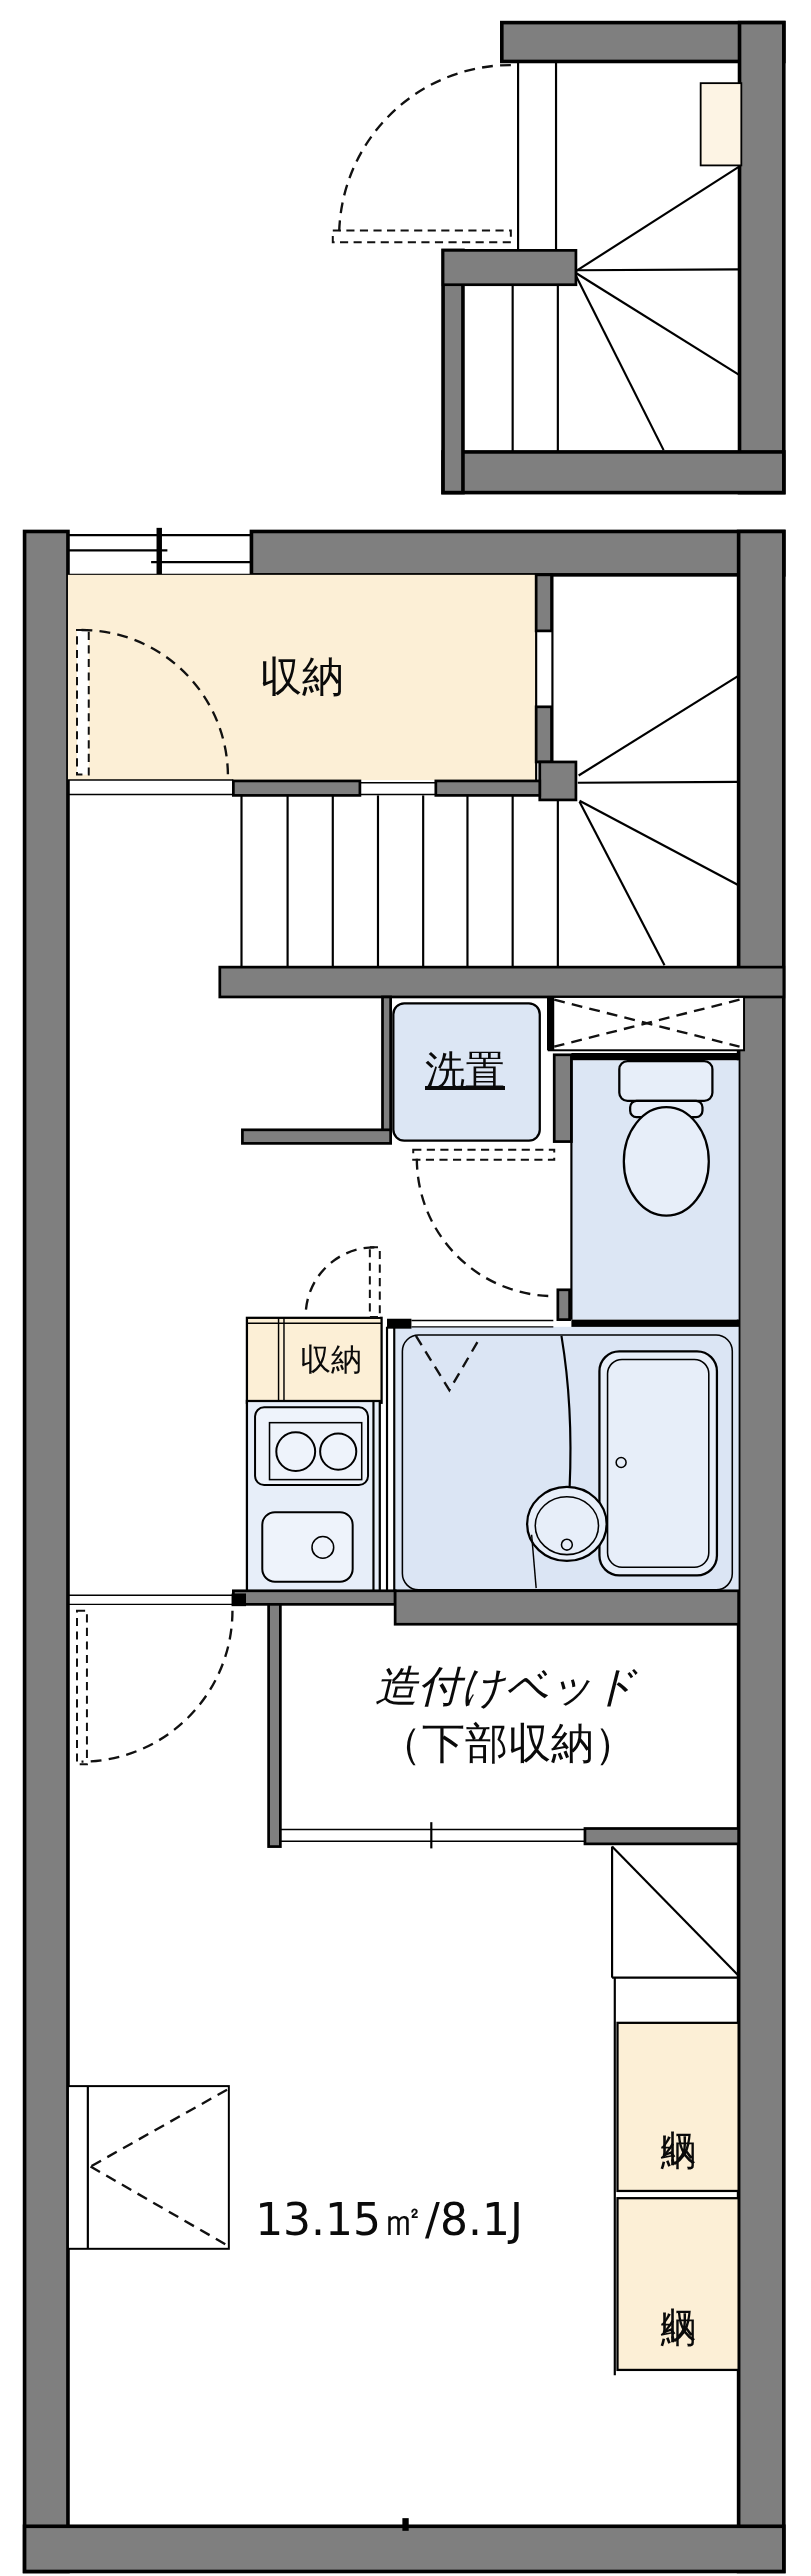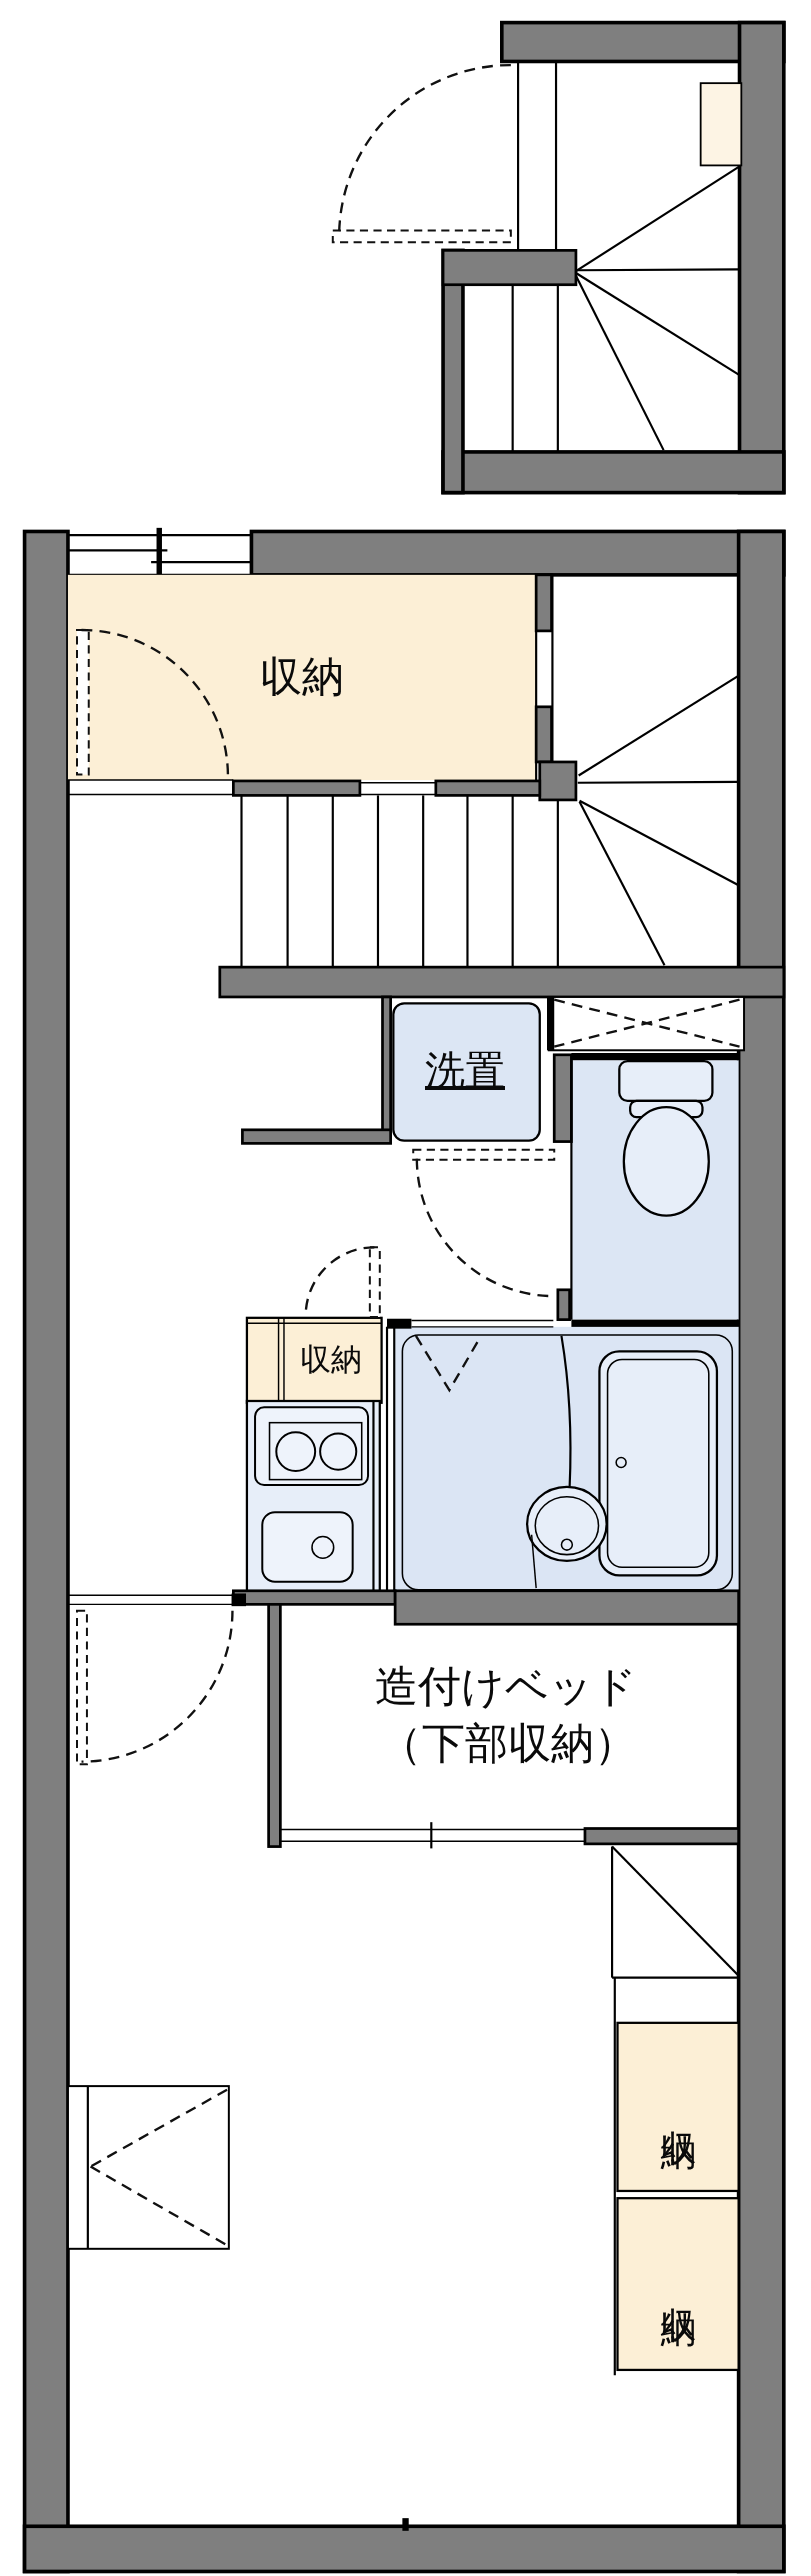--- a/index.html
+++ b/index.html
@@ -244,18 +244,19 @@
       <rect class="cream-box" x="683" y="2238" width="134" height="186"></rect>
       <rect class="cream-box" x="683" y="2432" width="134" height="190"></rect>
     </g>
     <rect class="blackfill" x="445" y="2786" width="7" height="14"></rect>
   </g>
 </svg>
 
   <div class="lbl" style="left:302px;top:677px;font-size:42px;">収納</div>
   <div class="lbl" style="left:465px;top:1070px;font-size:40px;text-decoration:underline;">洗置</div>
   <div class="lbl" style="left:331px;top:1359px;font-size:31px;">収納</div>
-  <div class="lbl" style="left:506px;top:1687px;font-size:43px;">造付けベッド</div>
+  <div class="lbl" style="left:506px;top:1687px;font-size:43px;font-style:italic;">造付けベッド</div>
   <div class="lbl" style="left:508px;top:1744px;font-size:43px;font-family:Liberation Serif, serif;">（下部収納）</div>
+  <div class="lbl" style="left:389px;top:2220px;font-size:44px;">13.15㎡/8.1J</div>
   <div class="lbl-v" style="left:678px;top:2107px;font-size:36px;">収納</div>
   <div class="lbl-v" style="left:678px;top:2284px;font-size:36px;">収納</div>
 </div>
 
 
 </body></html>

